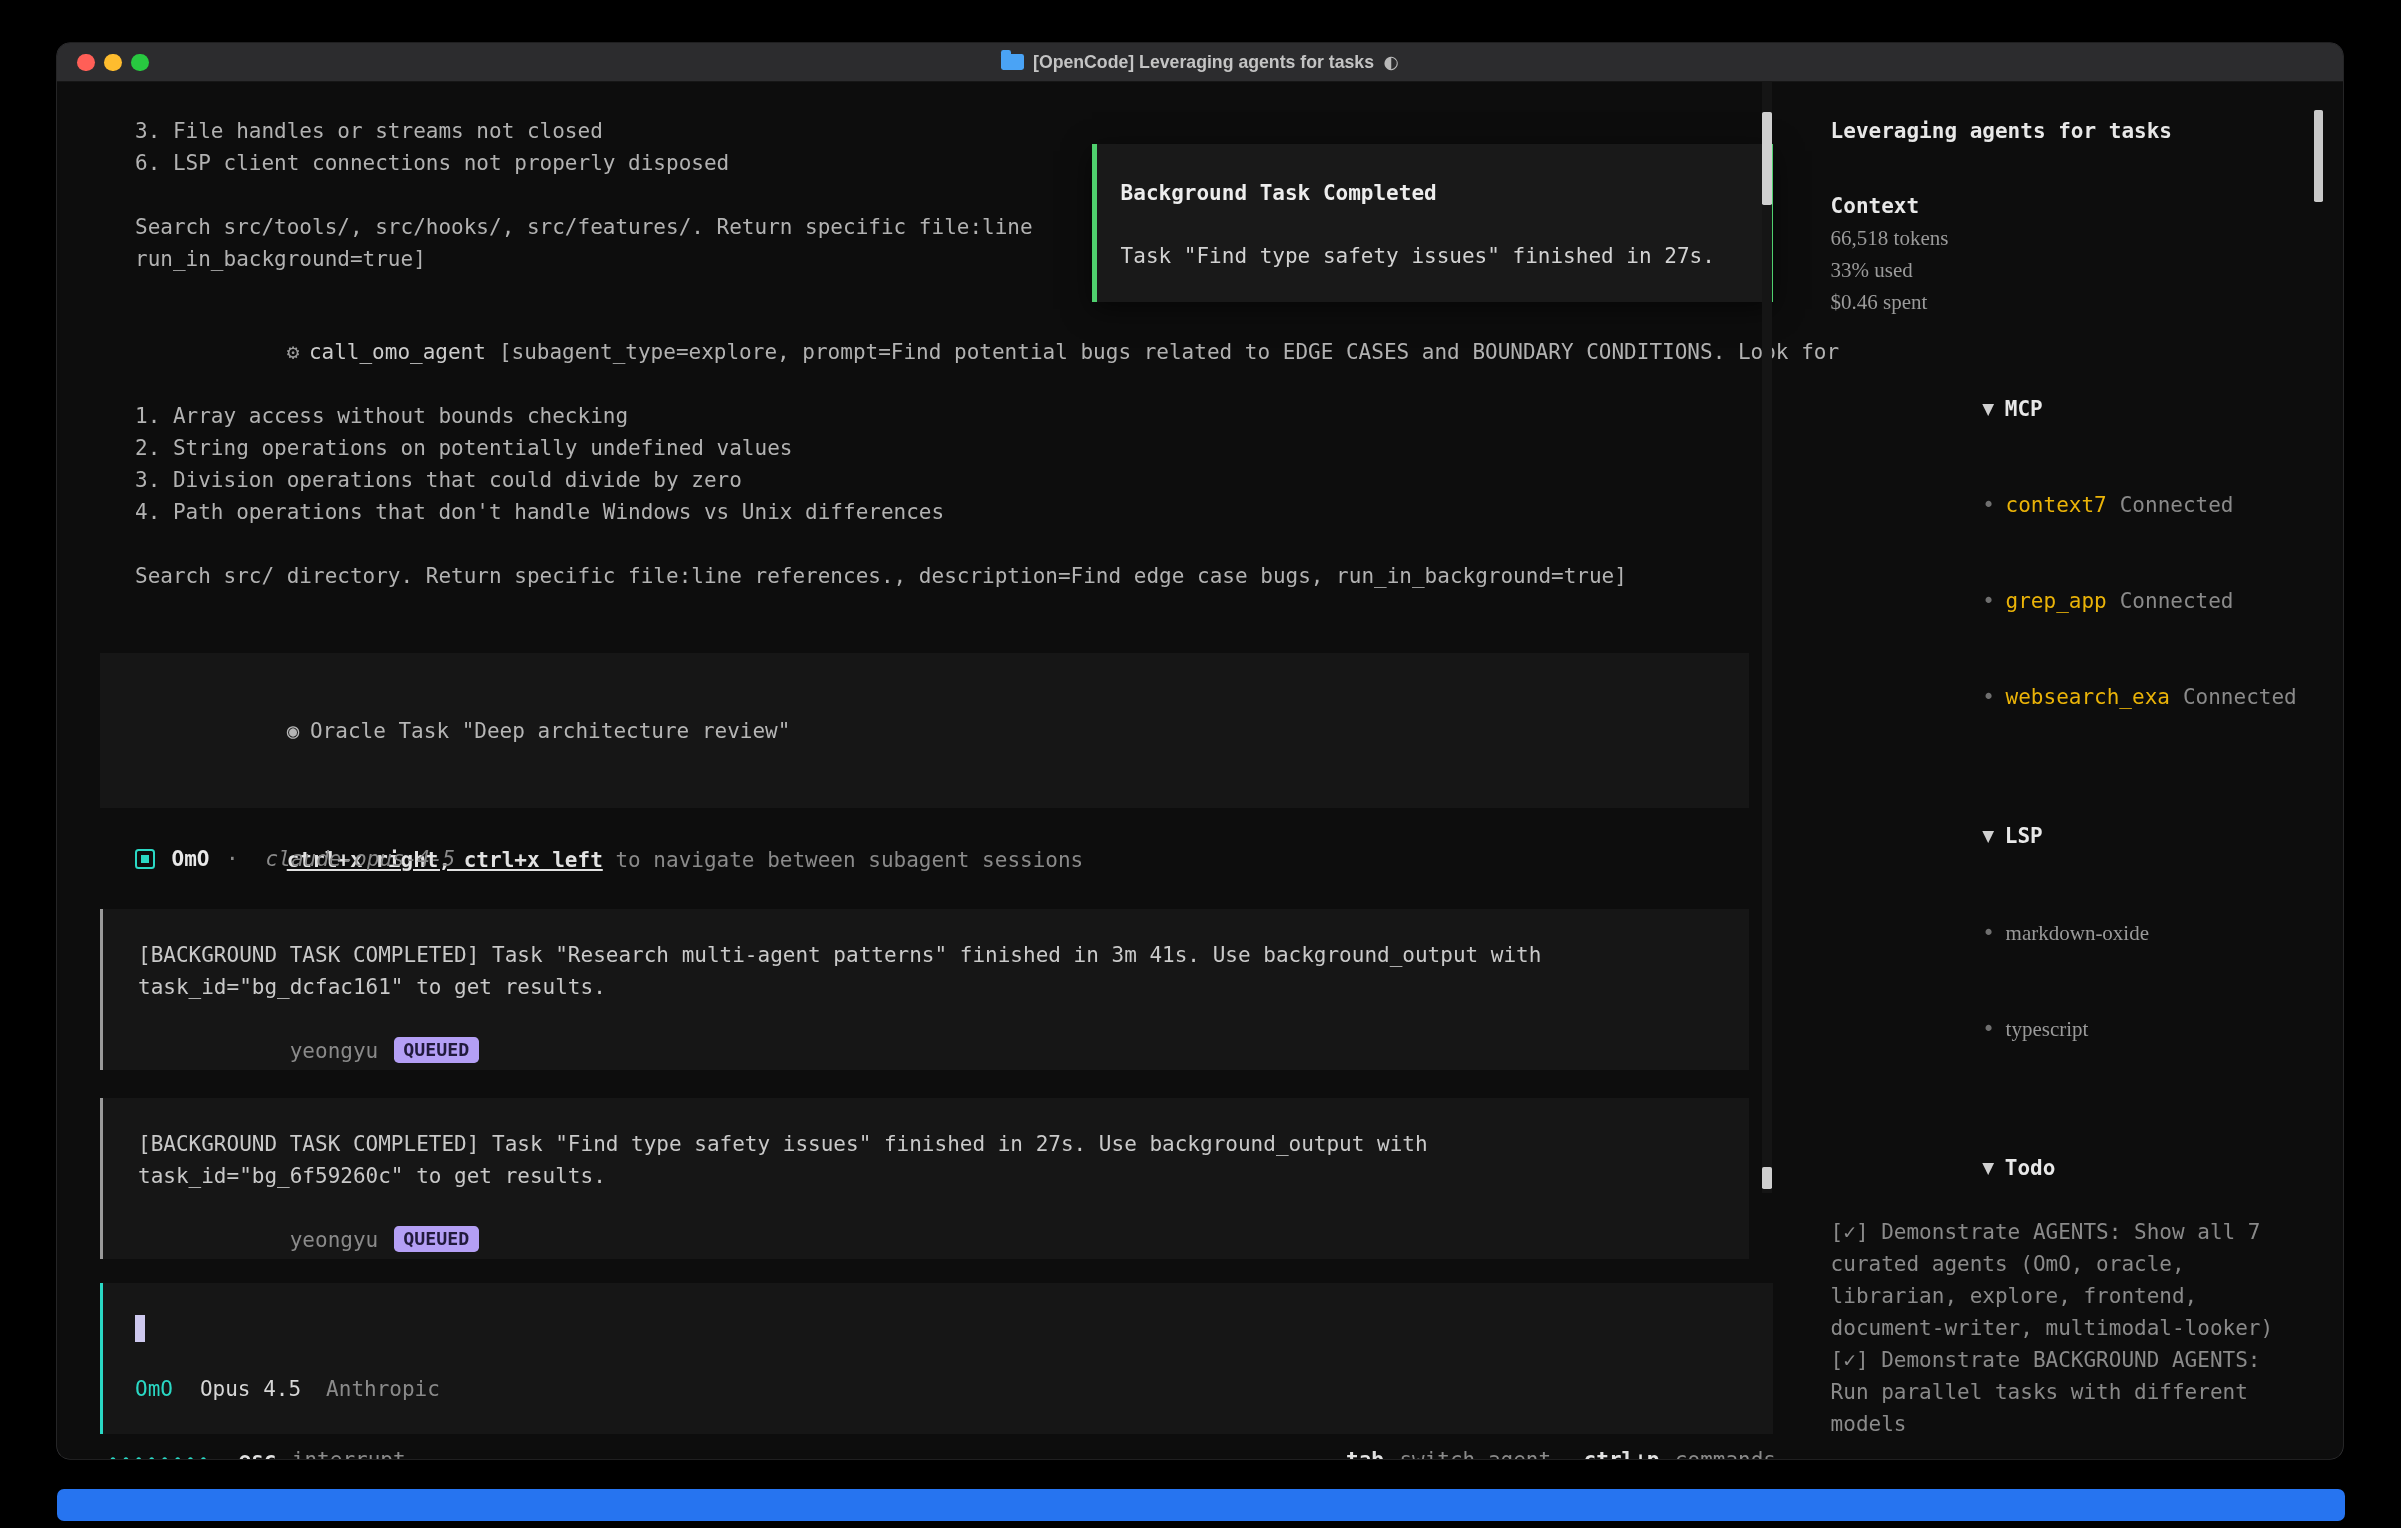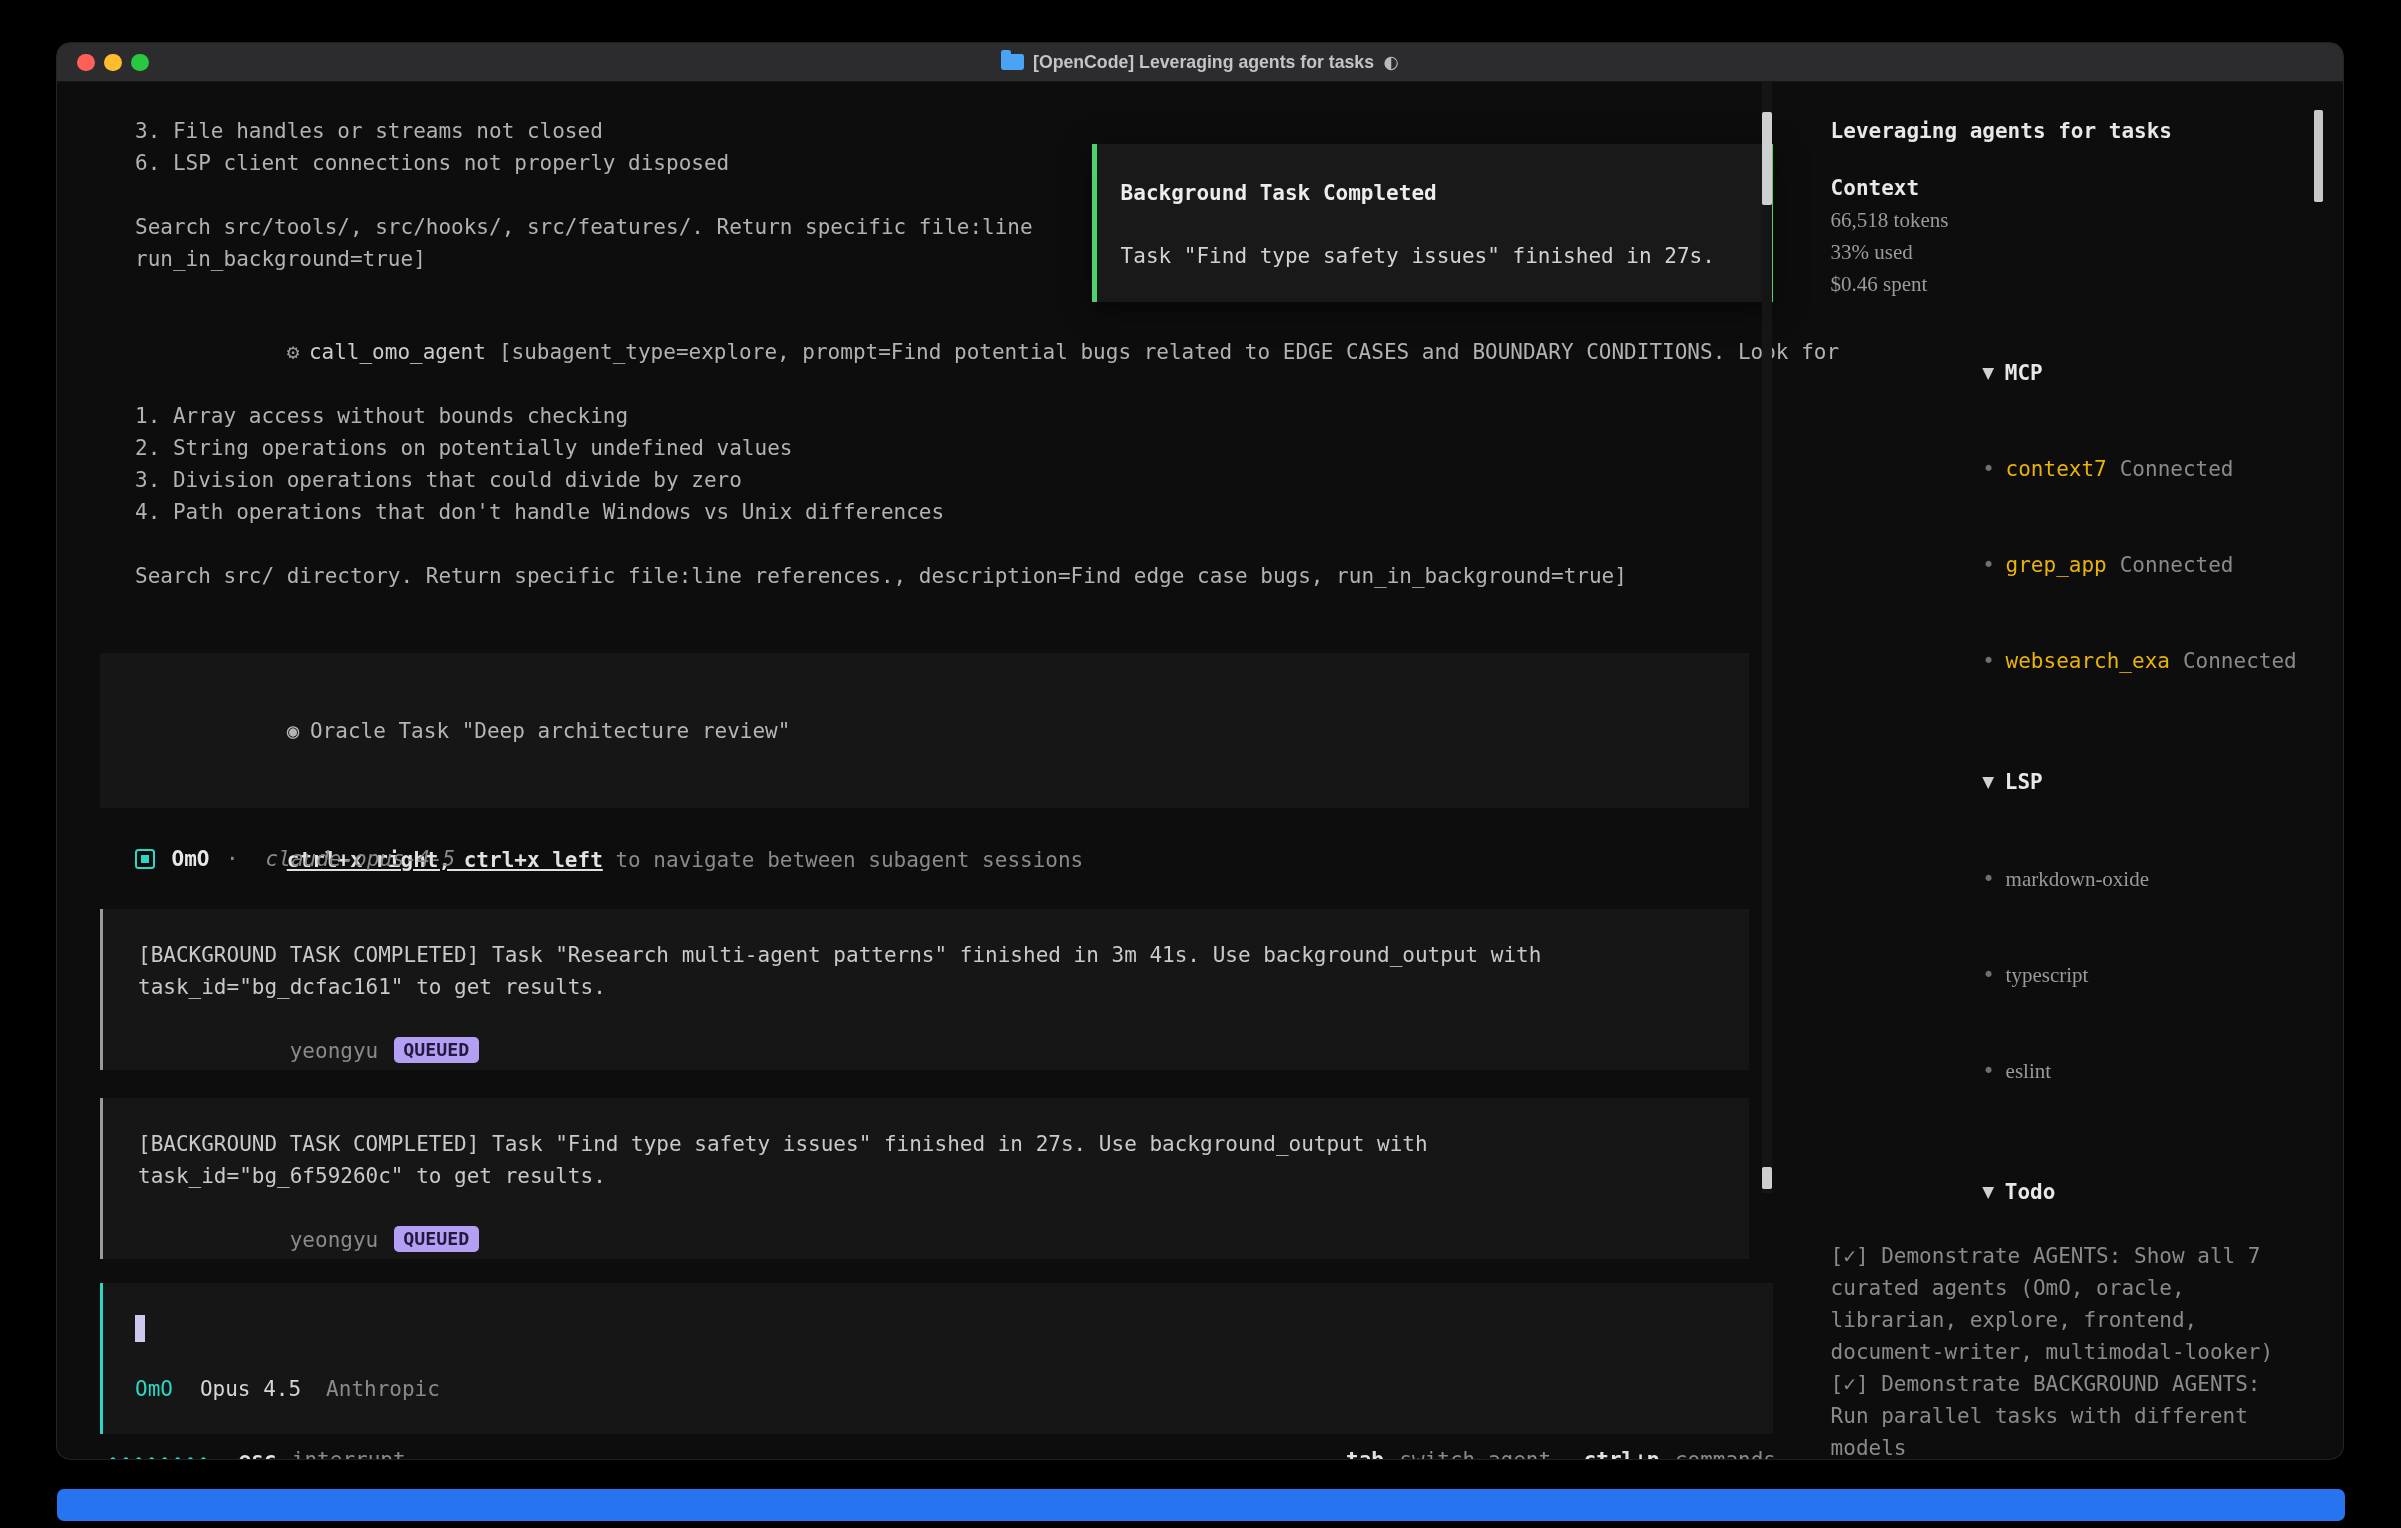--- a/index.html
+++ b/index.html
@@ -80,21 +80,21 @@
   .notif-body { margin-top:31px; color:#d2d2d2; }
 
   .scroll-track { position:absolute; left:1705px; top:0; width:9.5px; height:1111px; background:#151515; z-index:5; }
   .scroll-thumb { position:absolute; left:1705px; width:9.5px; background:#cfcfcf; border-radius:1.8px; z-index:6; }
   .thumb-a { top:29.5px; height:93px; }
   .thumb-b { top:1085px; height:22px; }
 
   
   .sidebar { position:relative; width:535px; font-size:21px; color:#9a9a9a; padding:33px 21px 0 23.6px; }
   .sb-title { color:#e8e8e8; font-weight:bold; }
-  .sb-sec { margin-top:25px; }
+  .sb-sec { margin-top:43px; }
   .sb-head { color:#e8e8e8; font-weight:bold; }
   .sb-dim { color:#9a9a9a;font-family:Liberation Serif, serif; }
   .tri { color:#d0d0d0; font-size:15.4px; margin-right:10.6px; vertical-align:2.4px; font-family:"DejaVu Sans", sans-serif; }
   .bullet { color:#6f6f6f; margin-right:10.6px; }
   .item-name { color:#eab308; }
   .item-status { color:#8a8a8a; margin-left:13px; }
   .todo-done, .todo-pending { color:#8a8a8a; }
   .sidebar-thumb { position:absolute; right:19px; top:28px; width:9.5px; height:92px;
                    background:#c8c8c8; border-radius:1.8px; }
 
@@ -235,23 +235,20 @@
         <div class="sb-sec">
           <div class="line">
             <span class="tri">▼</span><span class="sb-head">LSP</span>
           </div>
           <div class="line">
             <span class="bullet">•</span><span class="sb-dim">markdown-oxide</span>
           </div>
           <div class="line">
             <span class="bullet">•</span><span class="sb-dim">typescript</span>
           </div>
-          <div class="line">
-            <span class="bullet">•</span><span class="sb-dim">eslint</span>
-          </div>
         </div>
 
         <div class="sb-sec">
           <div class="line">
             <span class="tri">▼</span><span class="sb-head">Todo</span>
           </div>
           <div class="line todo-done">[✓] Demonstrate AGENTS: Show all 7</div>
           <div class="line todo-done">curated agents (OmO, oracle,</div>
           <div class="line todo-done">librarian, explore, frontend,</div>
           <div class="line todo-done">document-writer, multimodal-looker)</div>

